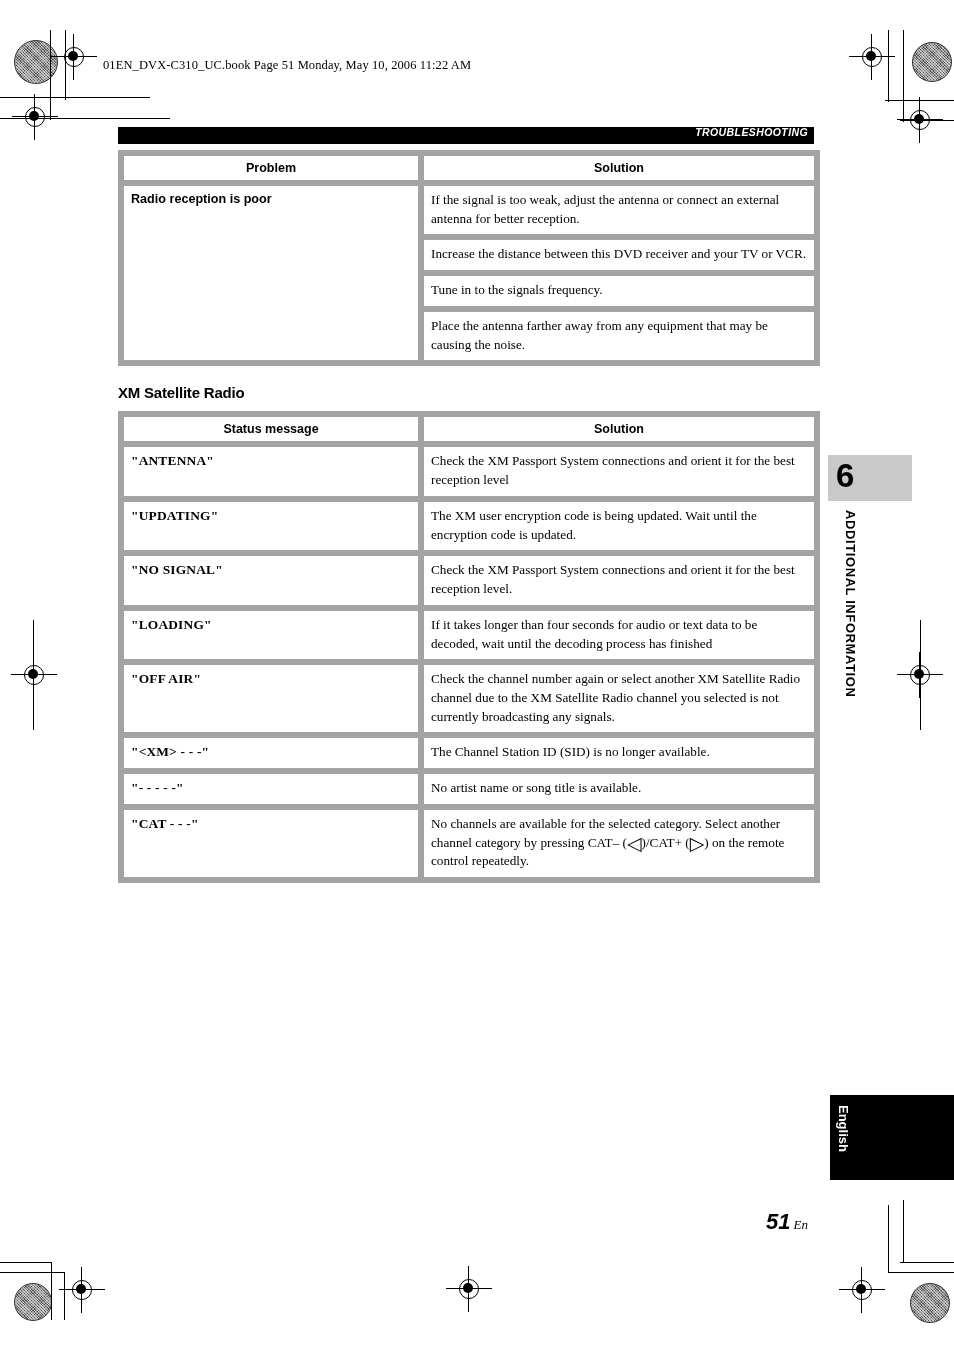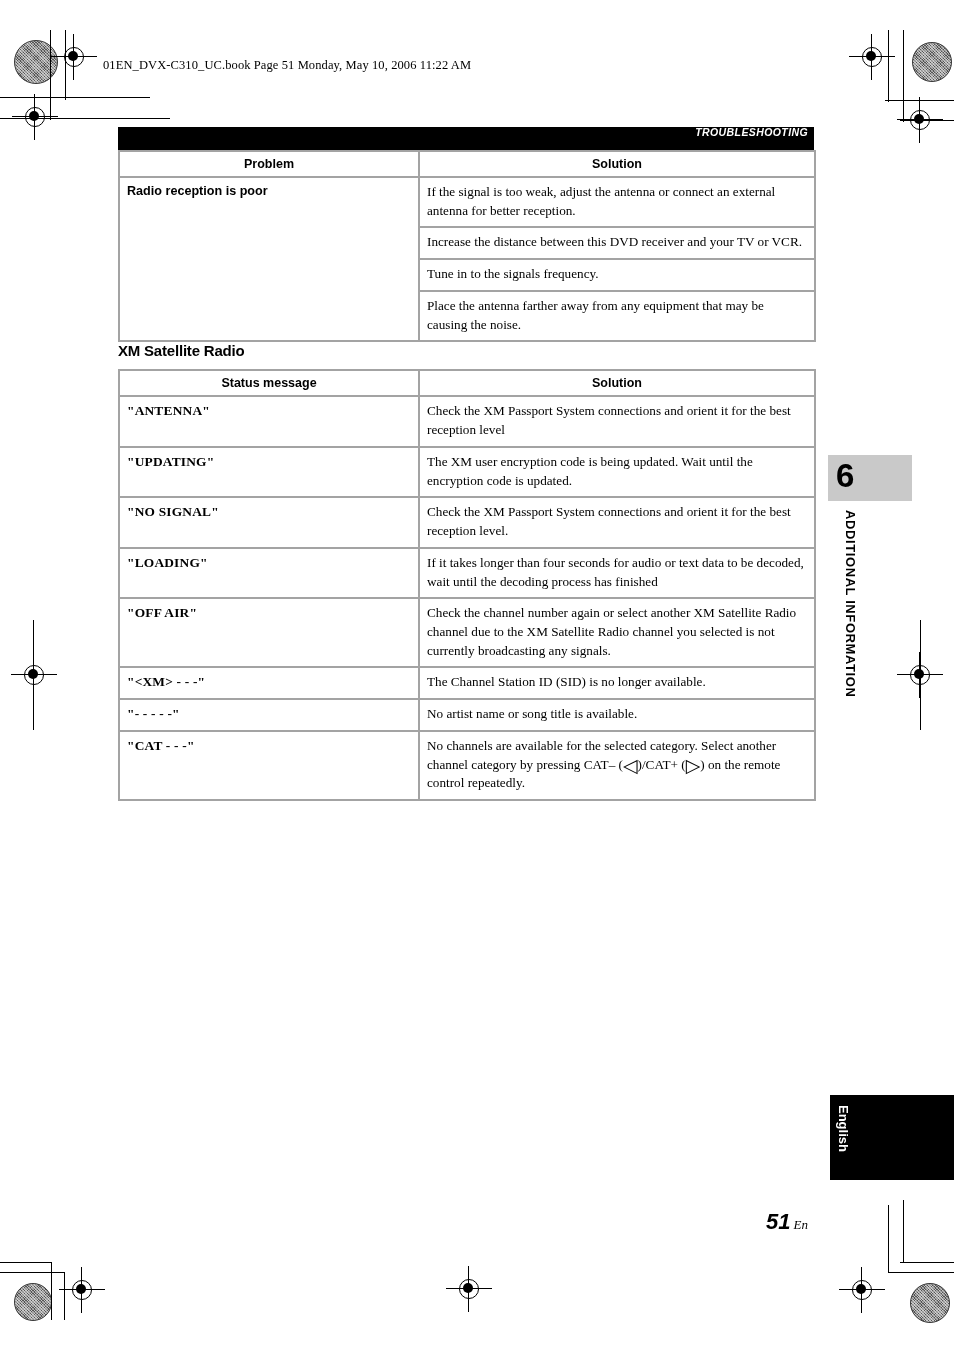--- a/index.html
+++ b/index.html
@@ -53,21 +53,21 @@
     letter-spacing: .1px;
     white-space: nowrap;
   }
 
   
   .runbar {
     position: absolute;
     left: 118px;
     top: 127px;
     width: 696px;
-    height: 25px;
+    height: 17px;
     background: #000;
   }
   .runbar-label {
     position: absolute;
     right: 6px;
     top: -1px;
     color: #fff;
     font-family: "Liberation Sans", sans-serif;
     font-style: italic;
     font-weight: bold;
@@ -82,35 +82,35 @@
     top: 150px;
     width: 696px;
   }
   h2.sec {
     font-family: "Liberation Sans", sans-serif;
     font-weight: bold;
     font-size: 15px;
     margin: 0 0 10px 0;
     letter-spacing: -.2px;
   }
-  h2.sec.second { }
+  h2.sec.second { margin-top: 18px; }
   p.intro {
     margin: 2px 0 10px 0;
     font-size: 14.3px;
     line-height: 1.43;
   }
 
   
   table.tbl {
     width: 696px;
     border-collapse: collapse;
     table-layout: fixed;
   }
   table.tbl th, table.tbl td {
-    border: 2px solid #a3a3a3;
+    border: 6px solid #a3a3a3;
     vertical-align: top;
     padding: 5px 7px 6px 7px;
   }
   table.tbl th {
     font-family: "Liberation Sans", sans-serif;
     font-weight: bold;
     font-size: 12.5px;
     text-align: center;
     padding-top: 5px;
     padding-bottom: 5px;

